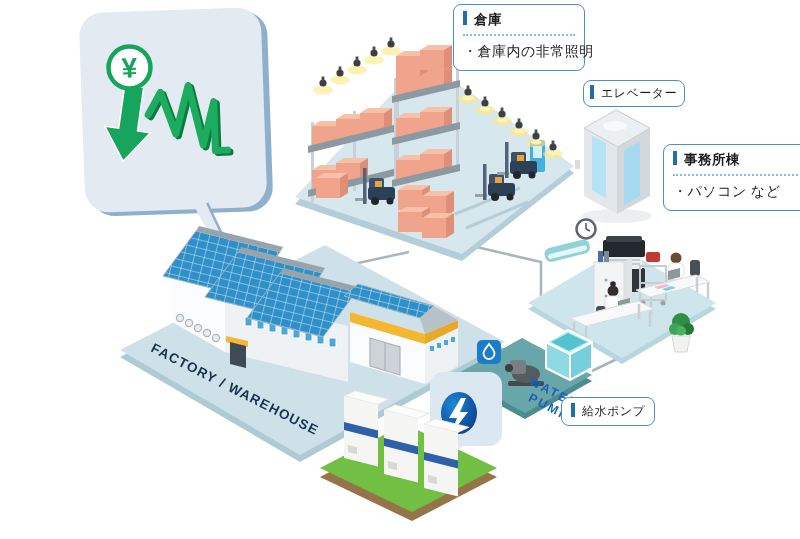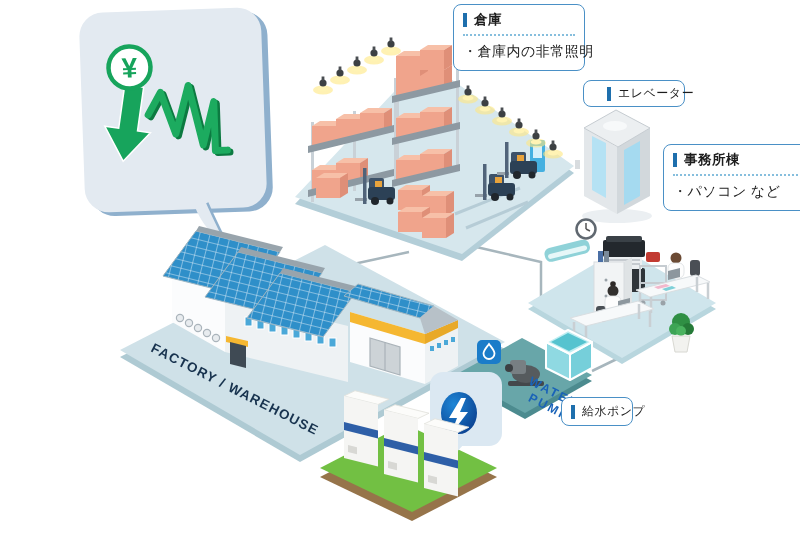--- a/index.html
+++ b/index.html
@@ -2,21 +2,21 @@
 <html><head>
 <meta charset="utf-8">
 <title>Isometric energy diagram</title>
 <style>
   html,body{margin:0;padding:0;background:#fff;}
   .stage{position:relative;width:800px;height:539px;background:#ffffff;overflow:hidden;
          font-family:"Liberation Sans",sans-serif;}
   .stage svg{position:absolute;left:0;top:0;}
   .label{position:absolute;background:#ffffff;border:1.5px solid #4a90c6;border-radius:8px;
          padding:6px 9px;box-sizing:border-box;font-family:"Liberation Serif",serif;color:#1d1d1d;}
-  .label-title{font-weight:700;font-size:13.5px;display:flex;align-items:center;letter-spacing:.5px;white-space:nowrap;}
+  .label-title{font-weight:700;font-size:13.5px;display:flex;align-items:flex-start;letter-spacing:.5px;white-space:nowrap;}
   .label-title.thin{font-weight:400;font-size:12px;}
   .bar{display:inline-block;width:4px;height:14px;background:#1e6fad;margin-right:7px;flex:none;}
   .label-sep{border-top:2px dotted #86bedd;margin:5px 0 4px;}
   .label-item{font-size:14px;line-height:1.7;color:#222;letter-spacing:.5px;white-space:nowrap;}
 </style>
 </head>
 <body>
 
 <div class="stage">
 
@@ -333,36 +333,36 @@
 
   <div class="label" style="left:453px;top:4px;width:132px">
     <div class="label-title">
       <span class="bar"></span>
       <span>倉庫</span>
     </div>
     <div class="label-sep"></div>
     <div class="label-item">・倉庫内の非常照明</div>
   </div>
 
-  <div class="label" style="left:583px;top:80px;width:102px;padding:4px 23px">
+  <div class="label" style="left:583px;top:80px;width:102px;padding:4px 6px">
     <div class="label-title thin">
       <span class="bar"></span>
       <span>エレベーター</span>
     </div>
   </div>
 
   <div class="label" style="left:663px;top:144px;width:156px">
     <div class="label-title">
       <span class="bar"></span>
       <span>事務所棟</span>
     </div>
     <div class="label-sep"></div>
     <div class="label-item">・パソコン など</div>
   </div>
 
-  <div class="label" style="left:561px;top:397px;width:72px;padding:5px 9px">
+  <div class="label" style="left:561px;top:397px;width:94px;padding:5px 9px">
     <div class="label-title thin">
       <span class="bar"></span>
       <span>給水ポンプ</span>
     </div>
   </div>
 
 </div>
 
 </body></html>

